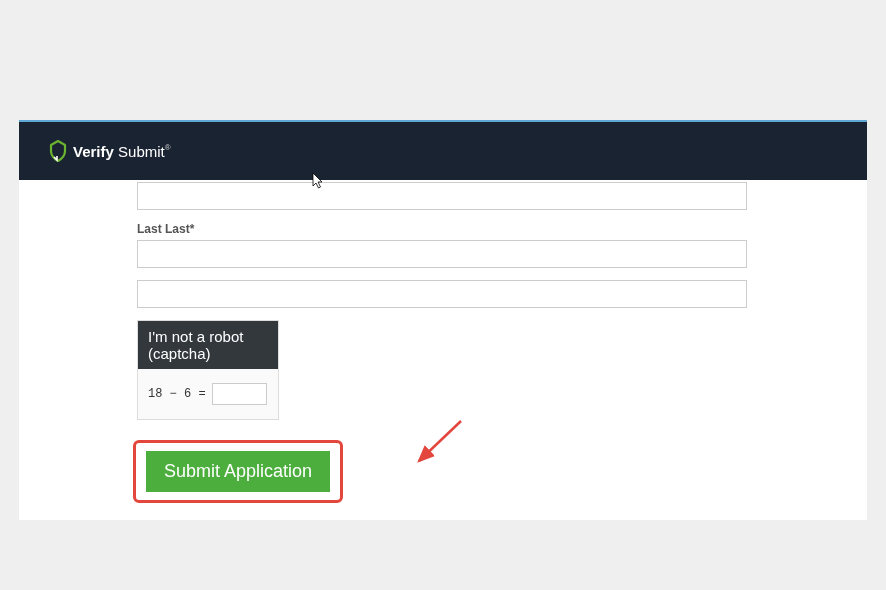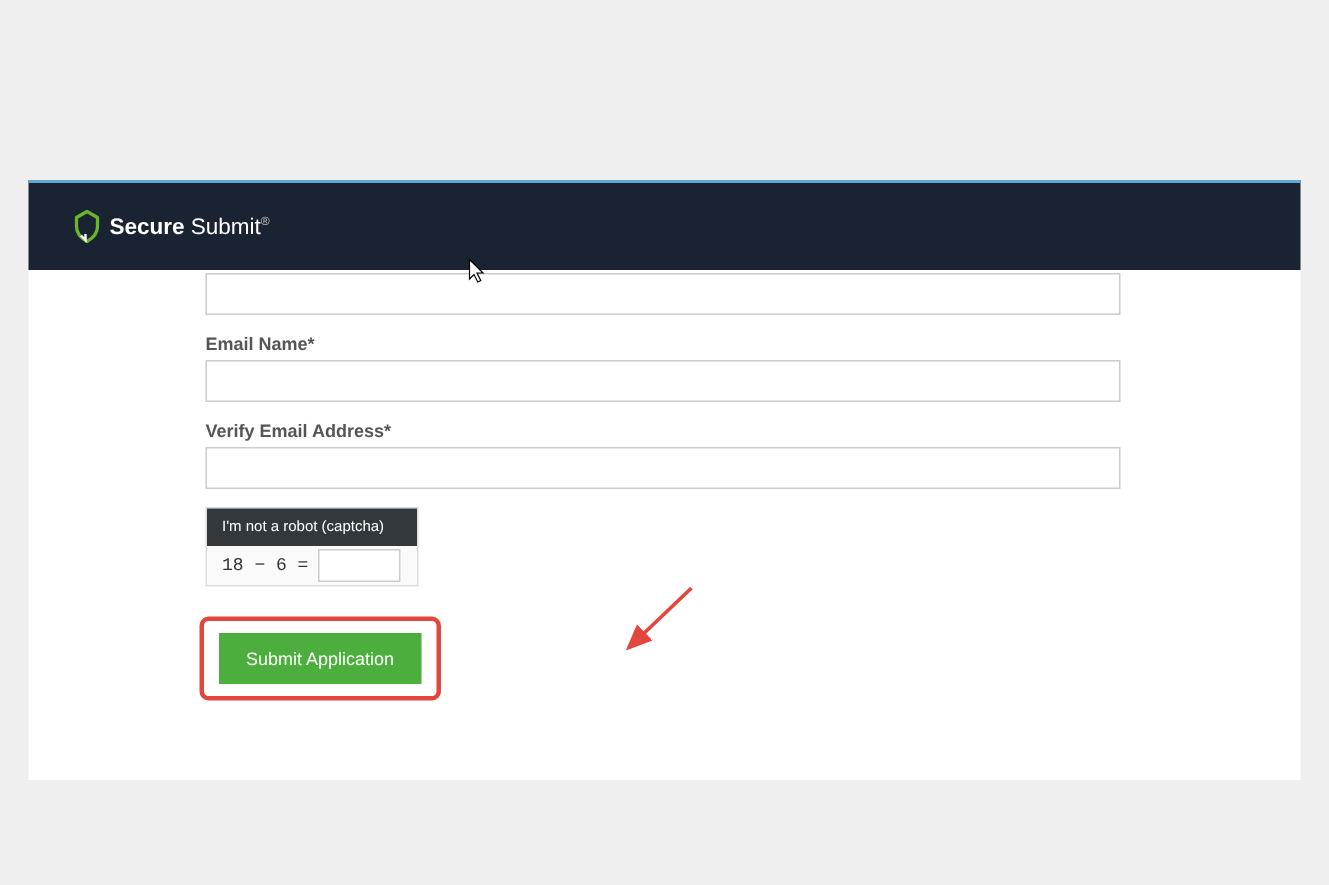--- a/index.html
+++ b/index.html
@@ -71,25 +71,25 @@
     }
     .captcha-box {
       width: 142px;
       border: 1px solid #ddd;
       margin-top: 10px;
       background: #fafafa;
     }
     .captcha-header {
       background: #33383d;
       color: #fff;
-      font-size: 10px;
+      font-size: 15px;
       padding: 7px 10px;
     }
     .captcha-body {
-      padding: 2px 10px;
+      padding: 14px 10px;
       display: flex;
       align-items: center;
       gap: 6px;
       font-family: "Courier New", monospace;
       font-size: 12px;
       color: #333;
     }
     .captcha-input {
       width: 55px;
       height: 22px;
@@ -104,21 +104,21 @@
       border: 3px solid #e2463c;
       border-radius: 6px;
       padding: 8px 10px;
       margin-left: -4px;
     }
     .submit-btn {
       background: #4caf3d;
       color: #fff;
       border: none;
       padding: 10px 18px;
-      font-size: 12px;
+      font-size: 18px;
       cursor: pointer;
     }
     .annotation-arrow {
       position: absolute;
       left: 275px;
       top: -27px;
       pointer-events: none;
     }
     .cursor {
       position: absolute;
@@ -132,35 +132,34 @@
 
 <div class="page-wrapper">
   <div class="header">
     <div class="logo-wrap">
       <span class="logo-icon">
         <svg width="18" height="22" viewBox="0 0 18 22">
           <path d="M9 1 L16 5 L16 11 C16 16 12.5 19 9 21 C5.5 19 2 16 2 11 L2 5 Z" fill="none" stroke="#6ab42f" stroke-width="2.2" stroke-linejoin="round"></path>
           <path d="M5 17 L8 20 L8 16" fill="none" stroke="#fff" stroke-width="1.6"></path>
         </svg>
       </span>
-      <span class="logo-text"><span class="bold">Secure</span> <span>Submit</span><span class="logo-reg">®</span></span>
+      <span class="logo-text"><span class="bold">Verify</span> <span>Submit</span><span class="logo-reg">®</span></span>
     </div>
   </div>
 
   <div class="content">
     <div class="form-area">
       <div class="field-group">
         <input class="field-input" type="text" value="" style="">
       </div>
       <div class="field-group">
-        <label class="field-label">Email Name*</label>
+        <label class="field-label">Last Last*</label>
         <input class="field-input" type="text" value="" style="">
       </div>
       <div class="field-group">
-        <label class="field-label">Verify Email Address*</label>
         <input class="field-input" type="text" value="" style="">
       </div>
 
       <div class="captcha-box">
         <div class="captcha-header">I'm not a robot (captcha)</div>
         <div class="captcha-body">
           <span>18 − 6 =</span>
           <input class="captcha-input" type="text" value="" style="">
         </div>
       </div>

